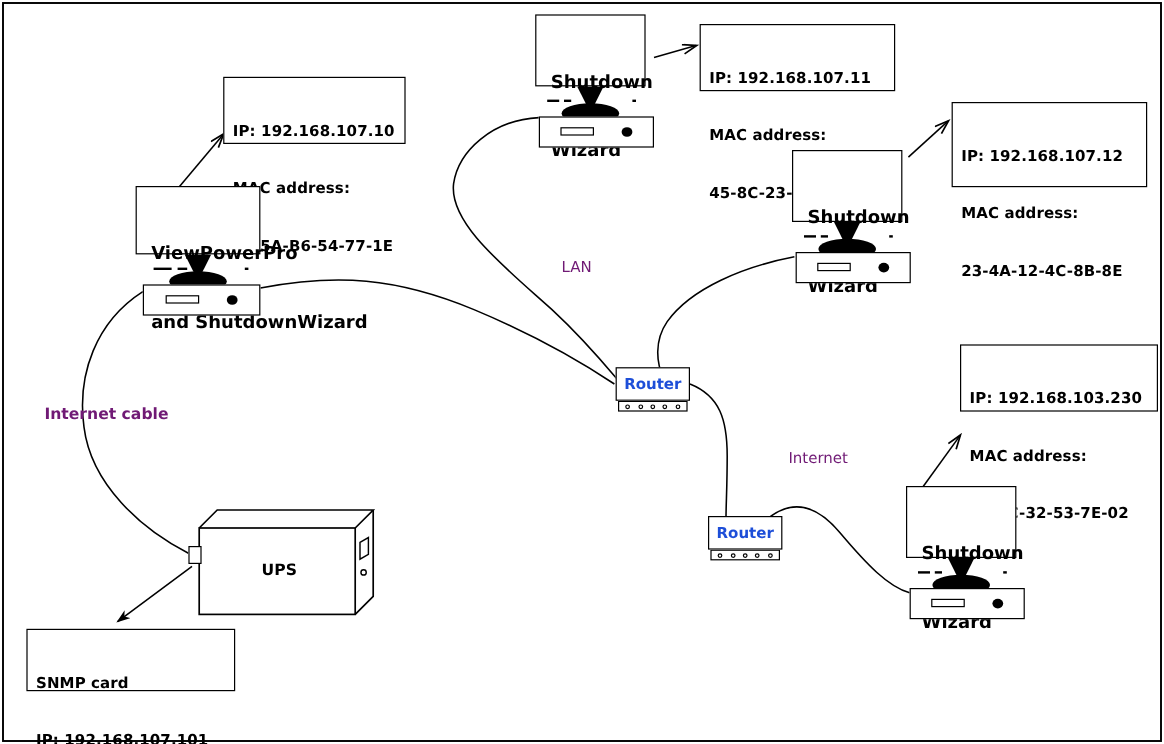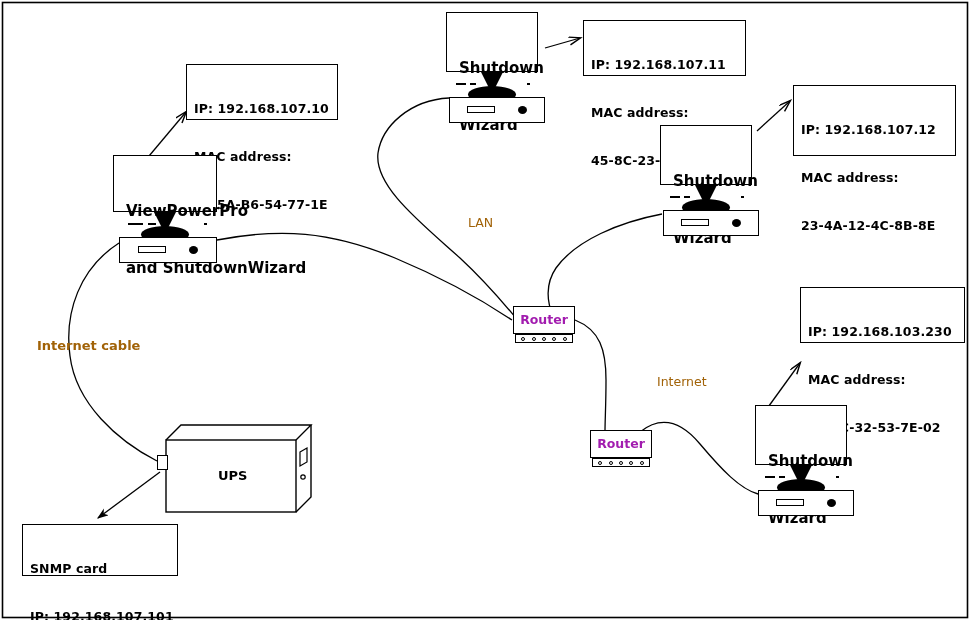--- a/index.html
+++ b/index.html
@@ -104,21 +104,21 @@
     position: absolute;
     left: 0; top: 0;
     width: 62px; height: 28px;
     border: 1px solid #000;
     background: #fff;
     box-sizing: border-box;
     font-size: 12.5px;
     font-weight: bold;
     line-height: 26px;
     text-align: center;
-    color: #a21caf;
+    color: #1d4ed8;
   }
   .router-ports {
     position: absolute;
     left: 2px; top: 28px;
     width: 58px; height: 9px;
     border: 1px solid #000;
     background: #fff;
     box-sizing: border-box;
     display: flex;
     align-items: center;
@@ -145,21 +145,21 @@
     position: absolute;
     font-size: 13px;
     font-weight: bold;
     color: #000;
   }
 
   
   .plabel {
     position: absolute;
     font-size: 12.5px;
-    color: #a16207;
+    color: #701a75;
     white-space: nowrap;
   }
   .plabel.bold { font-weight: bold; font-size: 13px; }
 </style>
 </head>
 <body>
 
 <div id="canvas">
 
   <svg id="wires" viewBox="0 0 970 620">
@@ -226,21 +226,21 @@
       <span class="ln">MAC address:</span>
       <span class="ln">23-4A-12-4C-8B-8E</span>
     </div>
 
     <div class="callout" style="left:800px; top:287px; width:165px; height:56px;">
       <span class="ln">IP: 192.168.103.230</span>
       <span class="ln">MAC address:</span>
       <span class="ln">12-9C-32-53-7E-02</span>
     </div>
 
-    <div class="callout" style="left:22px; top:524px; width:156px; height:52px;">
+    <div class="callout" style="left:22px; top:524px; width:174px; height:52px;">
       <span class="ln">SNMP card</span>
       <span class="ln">IP: 192.168.107.101</span>
     </div>
 
     <div class="computer" style="left:0; top:0;">
       <div class="monitor" style="left:113px; top:155px; width:104px; height:57px;">
         <span class="ln">ViewPowerPro</span>
         <span class="ln">and ShutdownWizard</span>
       </div>
       <div class="neck" style="left:154px; top:212px;"></div>

